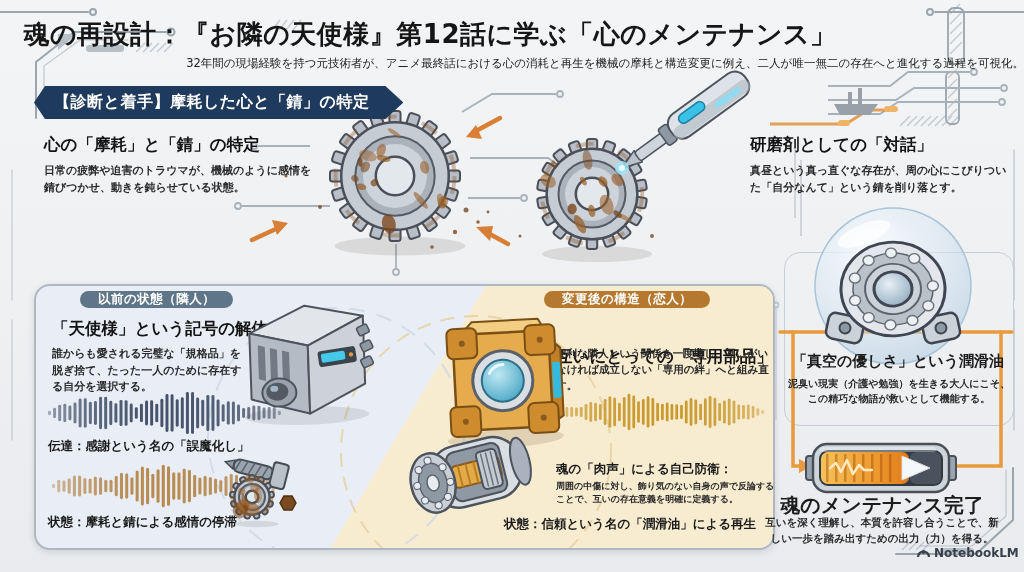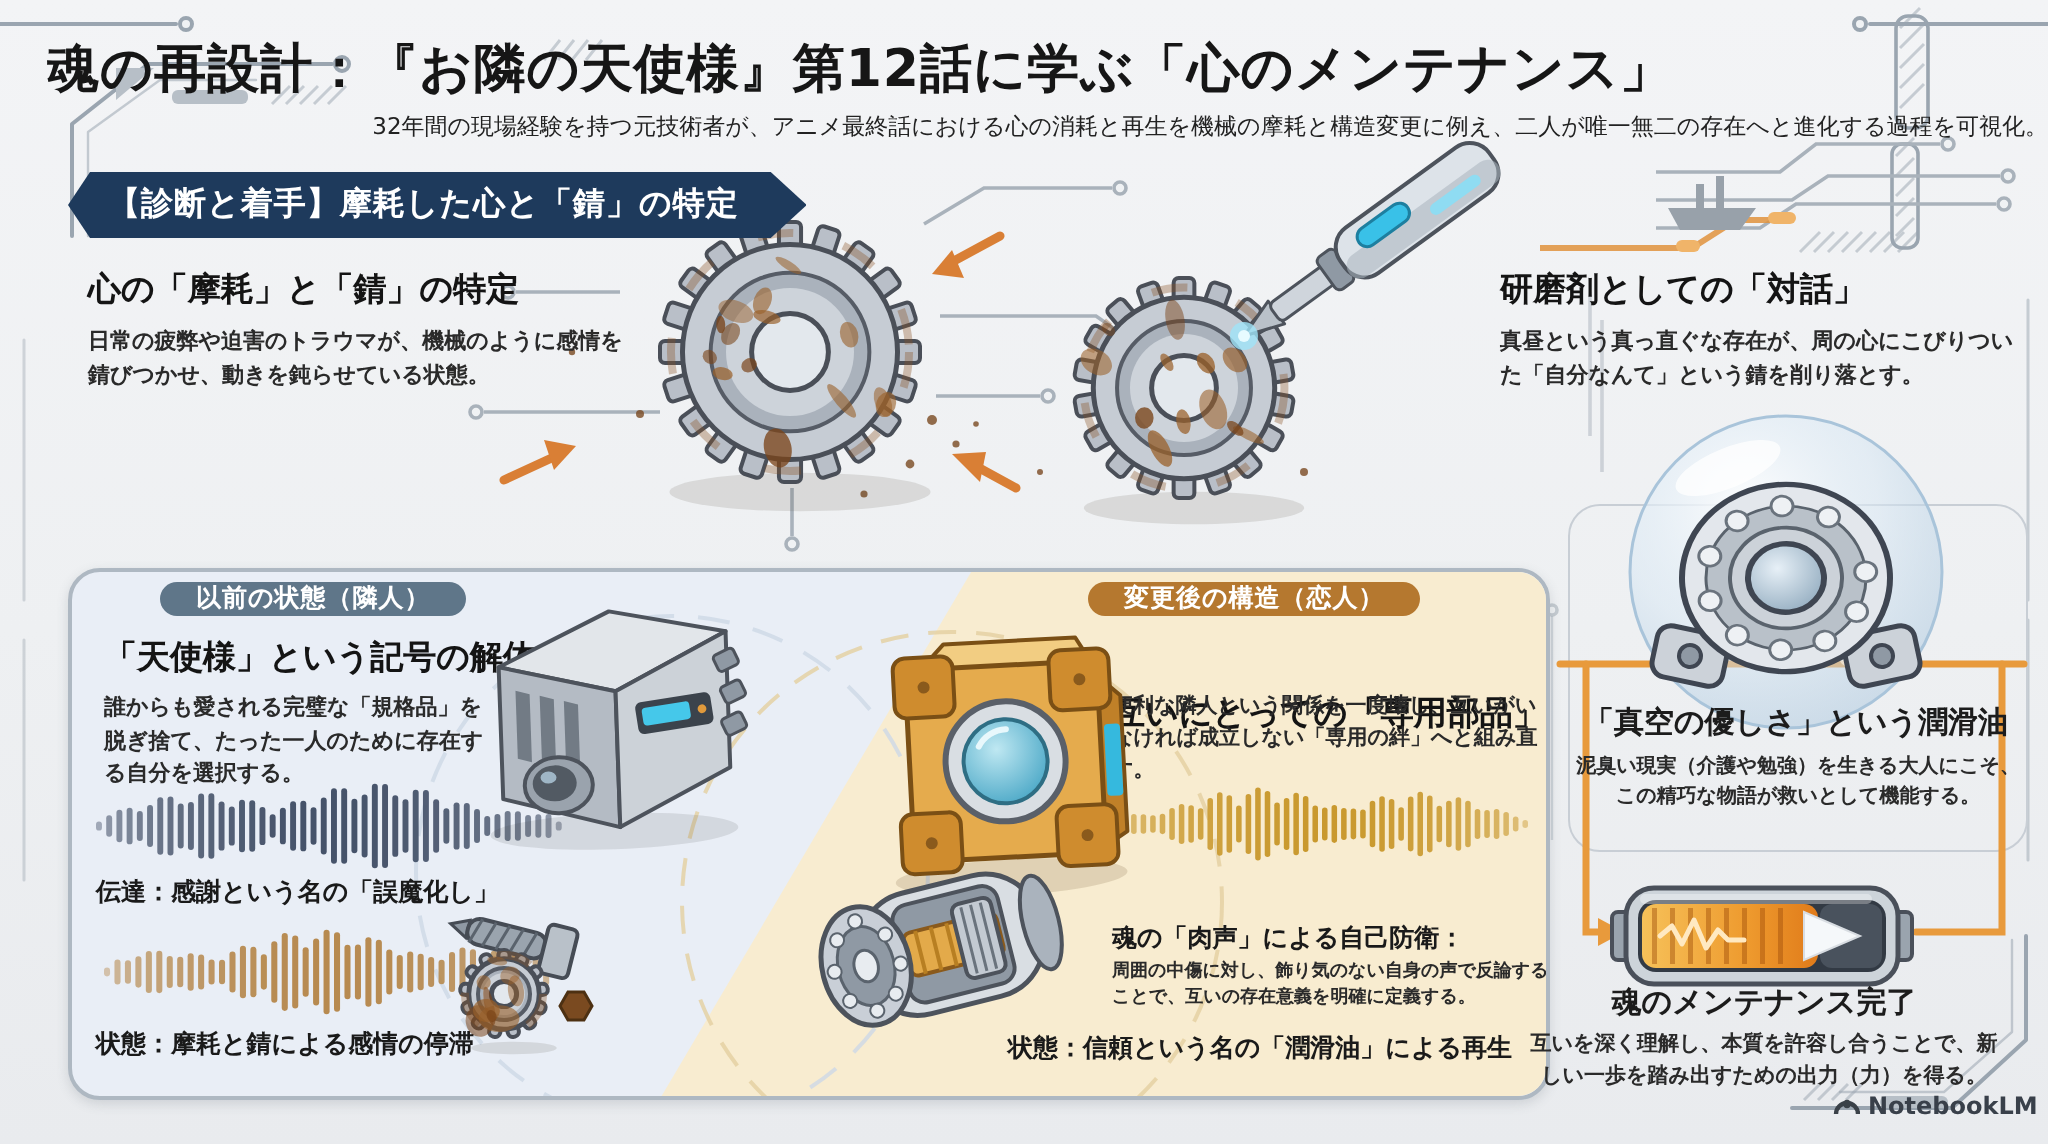--- a/index.html
+++ b/index.html
@@ -32,21 +32,21 @@
   .badge-before{left:44px;top:5px;background:#5f7689;}
   .badge-after{left:508px;top:5px;background:#b5782f;}
   .ph{position:absolute;font-size:16.5px;font-weight:800;color:#141414;}
   .pb{position:absolute;font-weight:700;color:#2a2a2a;line-height:1.5;}
   .plabel{position:absolute;font-size:12.5px;font-weight:800;color:#1a1a1a;}
   .wave{position:absolute;}
 
   .col-box{left:784px;top:252px;width:228px;height:172px;border:1.5px solid #c8ced5;border-radius:16px;z-index:1;}
   .lub-h{left:788px;top:352px;width:220px;text-align:center;font-size:15px;font-weight:800;}
   .lub-b{left:786px;top:376px;width:226px;text-align:center;font-size:10px;font-weight:700;line-height:1.5;color:#2a2a2a;}
-  .comp-h{left:772px;top:492px;width:220px;text-align:center;font-size:15px;font-weight:800;}
+  .comp-h{left:772px;top:492px;width:220px;text-align:center;font-size:20px;font-weight:800;}
   .comp-b{left:762px;top:515px;width:240px;text-align:center;font-size:10.5px;font-weight:700;line-height:1.5;color:#2a2a2a;}
 
   .brand{left:916px;top:546px;display:flex;align-items:flex-start;gap:4px;font-size:12px;font-weight:600;color:#39404a;}
 </style>
 </head>
 <body>
 
 <div class="canvas">
 
   <svg id="deco" class="layer">

